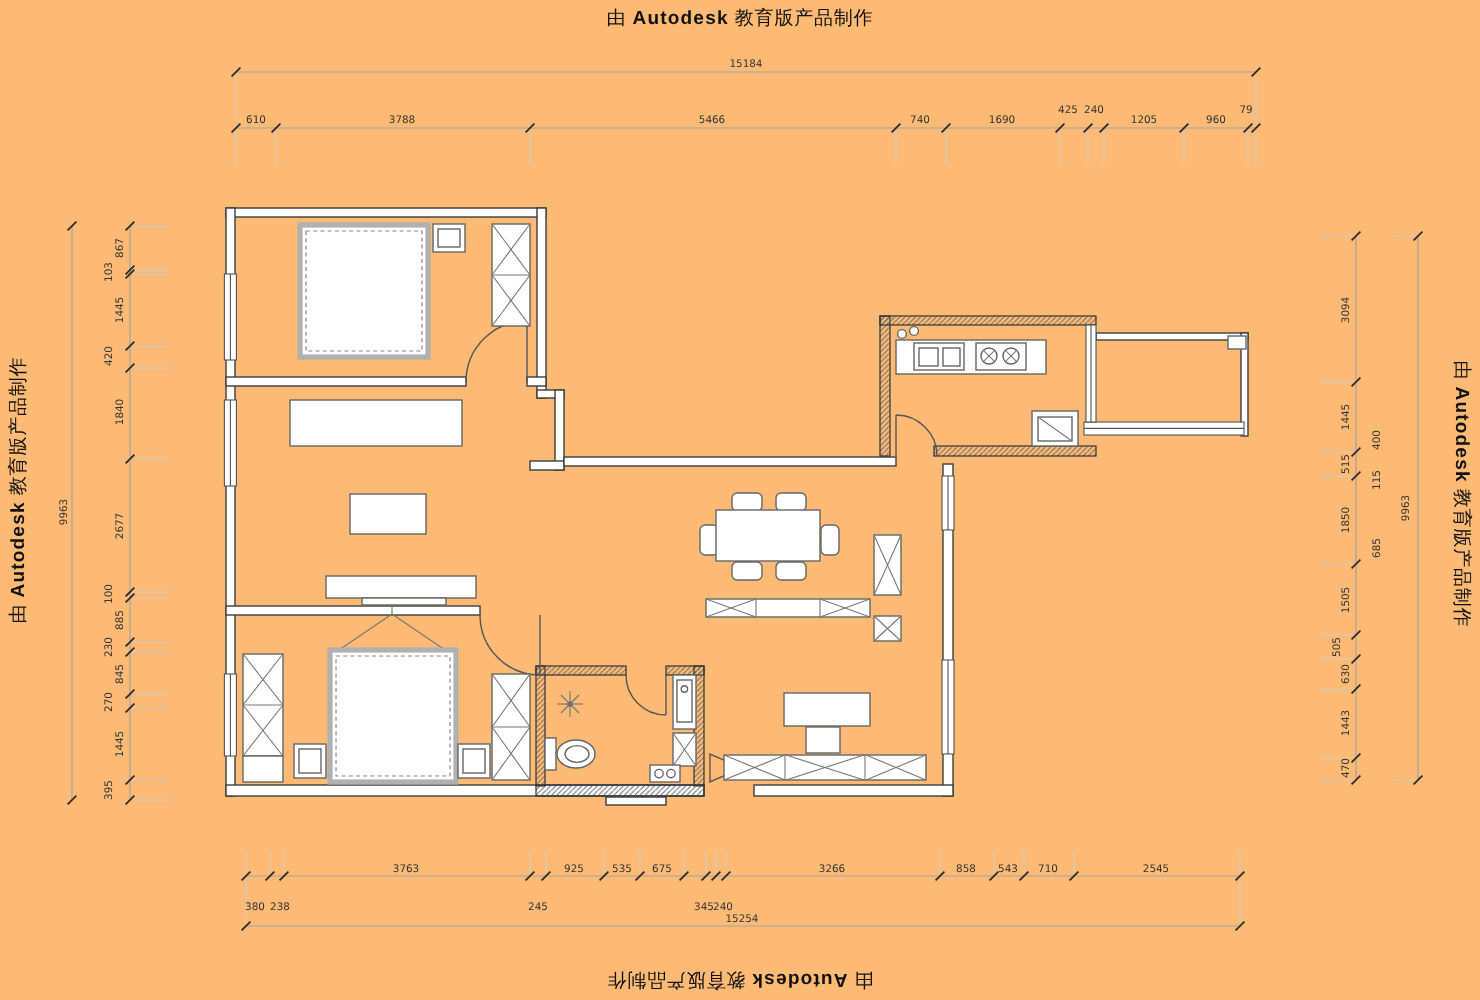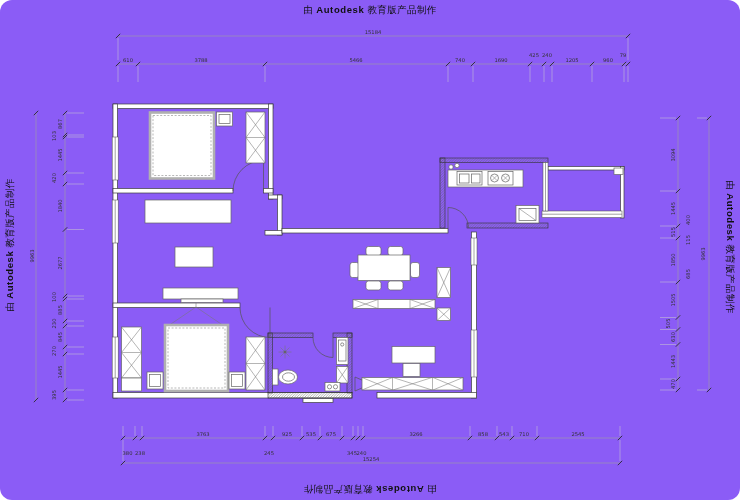--- a/index.html
+++ b/index.html
@@ -1,17 +1,17 @@
 <!DOCTYPE html>
 <html><head>
 <meta charset="utf-8">
 <style>
   html,body{margin:0;padding:0;background:#fff;}
-  .canvas{position:relative;width:740px;height:500px;background:#8b5cf6;overflow:hidden;
-          font-family:"Liberation Sans",sans-serif;border-radius:12px;}
+  .canvas{position:relative;width:740px;height:500px;background:#fdba74;overflow:hidden;
+          font-family:"Liberation Sans",sans-serif;}
   .plan-svg{position:absolute;left:0;top:0;}
   .wm{position:absolute;width:340px;height:14px;line-height:14px;text-align:center;
       font-size:9.5px;color:#111;letter-spacing:.4px;white-space:nowrap;}
   .wm b{font-weight:bold;letter-spacing:.6px;}
   .wm-top{left:200px;top:3px;}
   .wm-bottom{left:200px;top:482px;transform:rotate(180deg);}
   .wm-left{left:-160px;top:238px;transform:rotate(-90deg);}
   .wm-right{left:560px;top:240px;transform:rotate(90deg);}
   
   .w{fill:#fff;stroke:#3d3d3d;stroke-width:.7}

